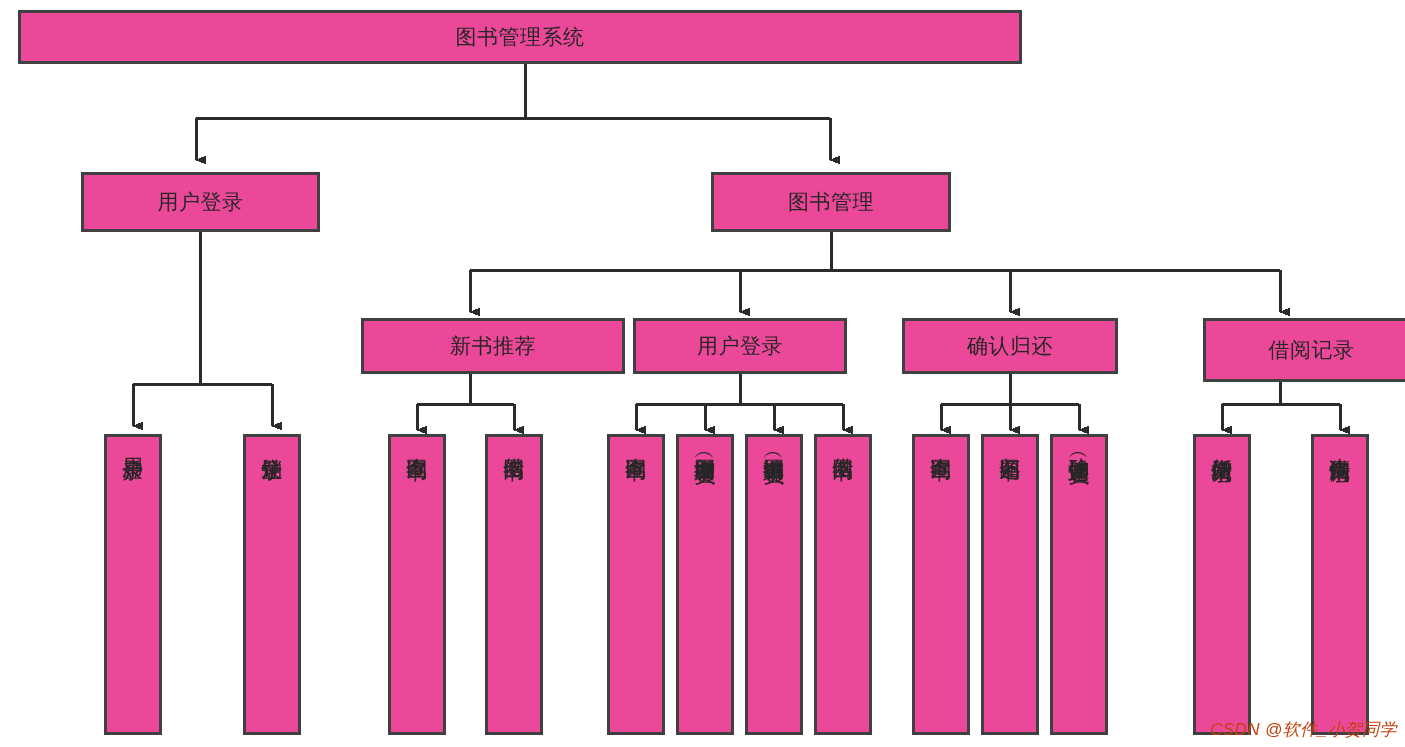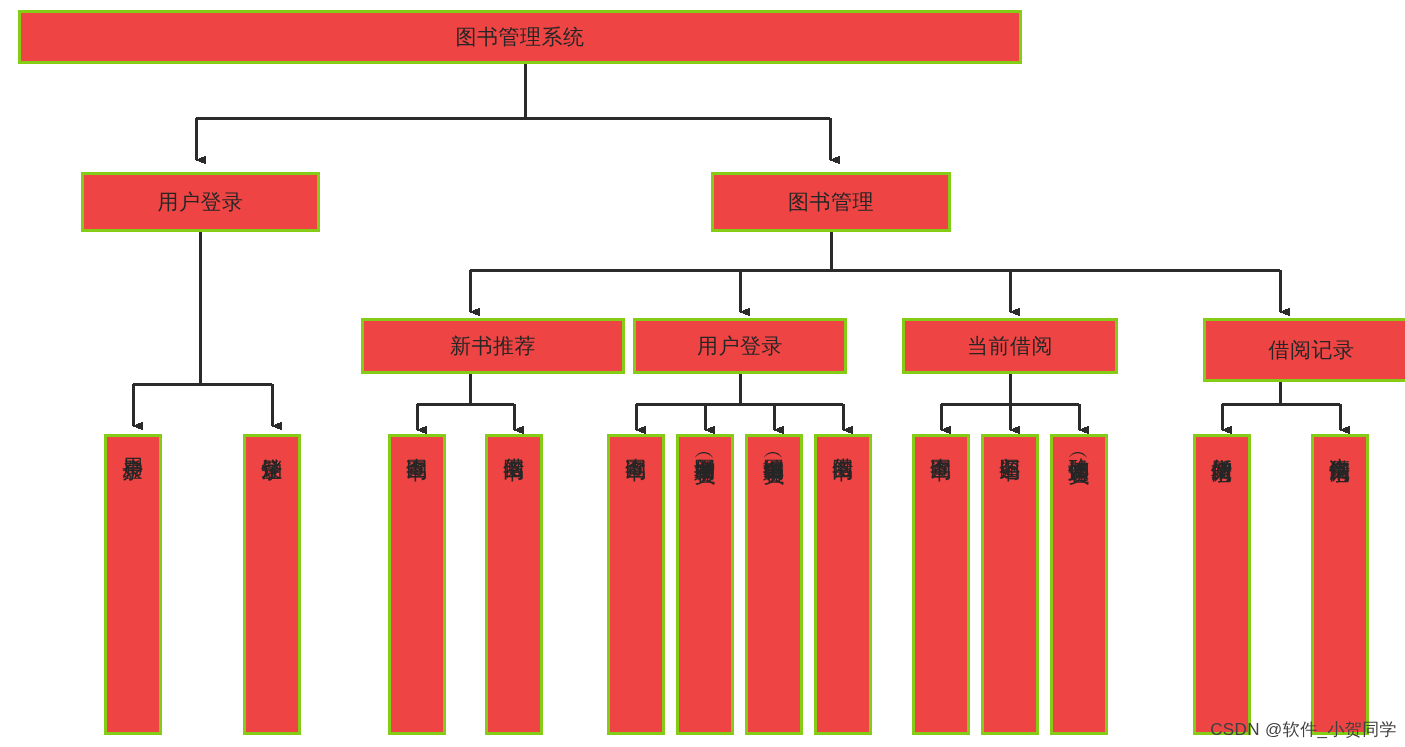--- a/index.html
+++ b/index.html
@@ -17,22 +17,22 @@
   #diagram {
     position: absolute;
     top: 0;
     left: 0;
     width: 1405px;
     height: 747px;
   }
   .node-box {
     position: absolute;
     box-sizing: border-box;
-    border: 3px solid #84cc16;
-    background: #ef4444;
+    border: 3px solid #404040;
+    background: #ec4899;
     display: flex;
     align-items: center;
     justify-content: center;
     text-align: center;
   }
   .node-label {
     color: #262626;
     font-size: 21px;
     line-height: 1.18;
     letter-spacing: 0.5px;
@@ -48,25 +48,26 @@
     max-height: 286px;
   }
   .leaf-box {
     align-items: flex-start;
     padding-top: 4px;
   }
   .watermark {
     position: absolute;
     right: 8px;
     bottom: 6px;
-    color: #404040;
+    color: #c2410c;
     font-size: 17px;
     letter-spacing: 0.4px;
     white-space: nowrap;
     user-select: none;
+    font-style: italic;
   }
   svg line, svg path {
     shape-rendering: crispEdges;
   }
 </style>
 </head>
 <body>
 
 <svg id="diagram" viewBox="0 0 1405 747" xmlns="http://www.w3.org/2000/svg">
   <defs>
@@ -129,21 +130,21 @@
   <span class="node-label">图书管理</span>
 </div>
 
 <div class="node-box" style="left:361px; top:318px; width:264px; height:56px;">
   <span class="node-label">新书推荐</span>
 </div>
 <div class="node-box" style="left:633px; top:318px; width:214px; height:56px;">
   <span class="node-label">用户登录</span>
 </div>
 <div class="node-box" style="left:902px; top:318px; width:216px; height:56px;">
-  <span class="node-label">当前借阅</span>
+  <span class="node-label">确认归还</span>
 </div>
 <div class="node-box" style="left:1171px; top:318px; width:217px; height:64px;margin-left:32px;">
   <span class="node-label">借阅记录</span>
 </div>
 
 <div class="node-box leaf-box" style="left:104px; top:434px; width:58px; height:301px;">
   <span class="node-label">用户登录</span>
 </div>
 <div class="node-box leaf-box" style="left:243px; top:434px; width:58px; height:301px;">
   <span class="node-label">注销登录</span>

